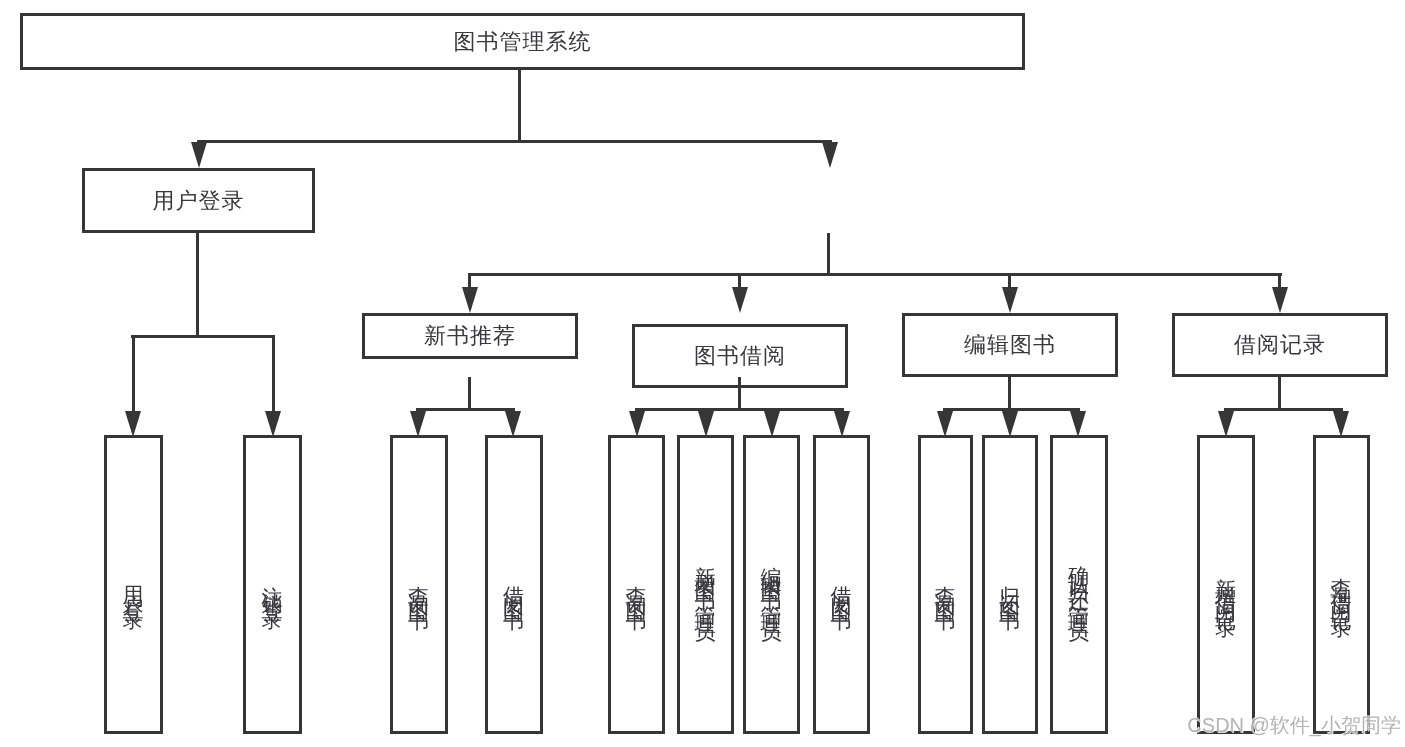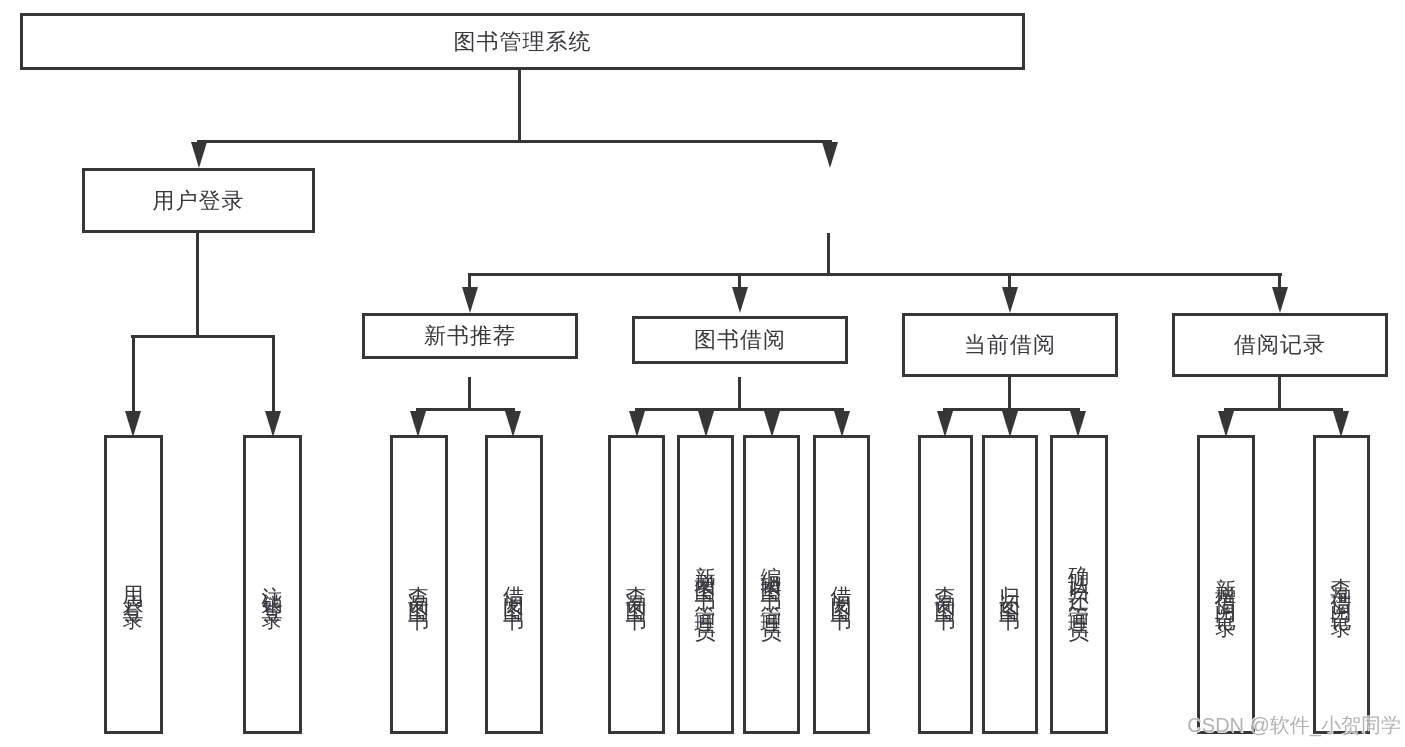--- a/index.html
+++ b/index.html
@@ -61,25 +61,25 @@
     <span>图书管理系统</span>
   </div>
 
   <div class="box hbox" style="left:82px;top:168px;width:233px;height:65px">
     <span>用户登录</span>
   </div>
 
   <div class="box hbox" style="left:362px;top:313px;width:216px;height:46px">
     <span>新书推荐</span>
   </div>
-  <div class="box hbox" style="left:632px;top:316px;width:216px;height:48px">
+  <div class="box hbox" style="left:632px;top:324px;width:216px;height:64px">
     <span>图书借阅</span>
   </div>
   <div class="box hbox" style="left:902px;top:313px;width:216px;height:64px">
-    <span>当前借阅</span>
+    <span>编辑图书</span>
   </div>
   <div class="box hbox" style="left:1172px;top:313px;width:216px;height:64px">
     <span>借阅记录</span>
   </div>
 
   <div class="box vbox" style="left:104px;top:435px;width:59px;height:299px">
     <span class="vlbl">用户登录</span>
   </div>
   <div class="box vbox" style="left:243px;top:435px;width:59px;height:299px">
     <span class="vlbl">注销登录</span>

